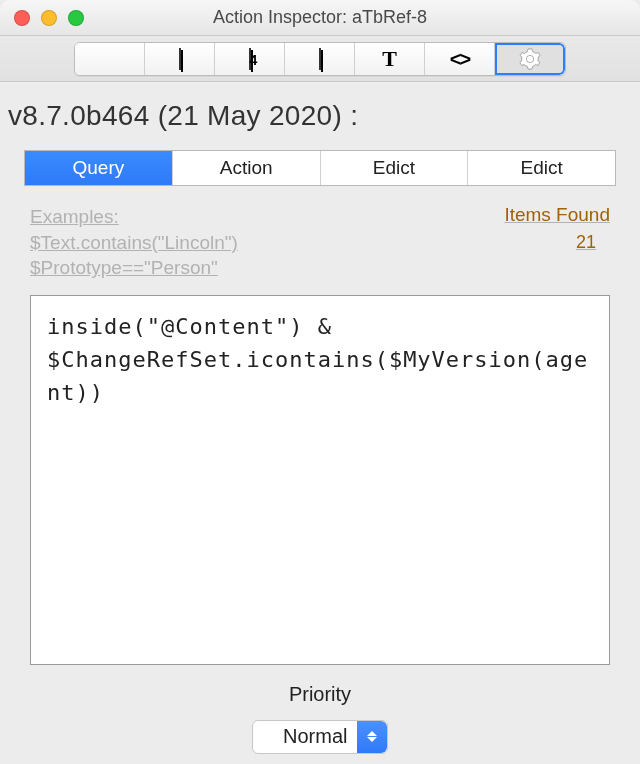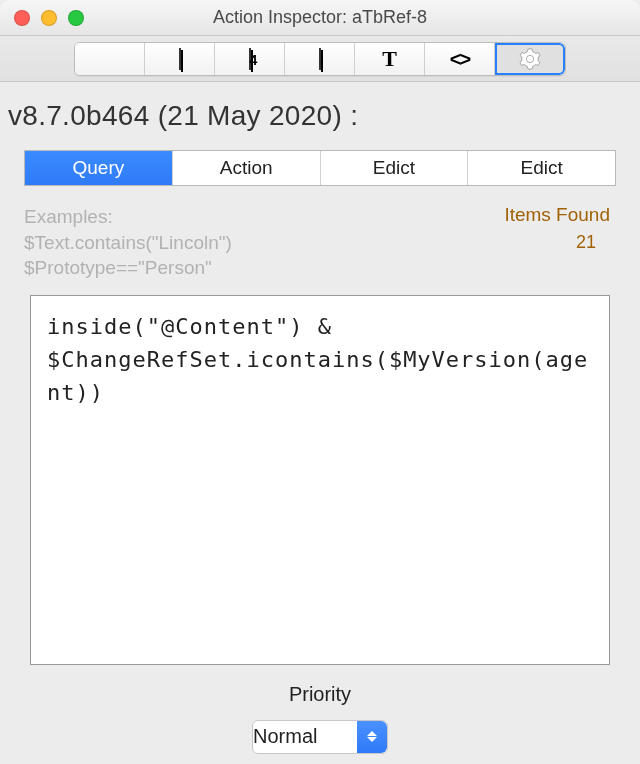--- a/index.html
+++ b/index.html
@@ -100,23 +100,24 @@
     }
     .tab:last-child { border-right: none; }
     .tab.active {
       background: linear-gradient(#3a8bff, #2f7af8);
       color: #fff;
     }
 
     
     .info {
       display: flex;
-      padding: 18px 30px 8px 24px;
+      padding: 18px 30px 8px 30px;
       font-size: 19px;
       color: #b2b2b2;
+      text-decoration: underline;
     }
     .examples { flex: 1; line-height: 1.35; }
     .found { text-align: right; color: #a16207; font-size: 19px; min-width: 170px; }
     .found .count { display: block; margin-top: 6px; margin-right: 14px; font-size: 18px; }
 
     
     .querybox {
       margin: 6px 30px 0 30px;
       background: #fff;
       border: 1px solid #999;
@@ -144,21 +145,21 @@
     }
     .spacer { flex: 1; }
     .mac-select {
       position: relative;
       height: 34px;
       min-width: 136px;
       border: 1px solid #c7c7c7;
       border-radius: 6px;
       background: #fff;
       display: flex; align-items: center;
-      padding: 0 36px 0 0;
+      padding: 0 36px 0 30px;
       font-size: 20px;
     }
     .mac-select .caret {
       position: absolute; right: 0; top: 0; bottom: 0;
       width: 30px;
       background: linear-gradient(#4a90ff,#2f7af8);
       border-radius: 0 6px 6px 0;
       display: flex; flex-direction: column; align-items: center; justify-content: center;
       gap: 1px;
     }

